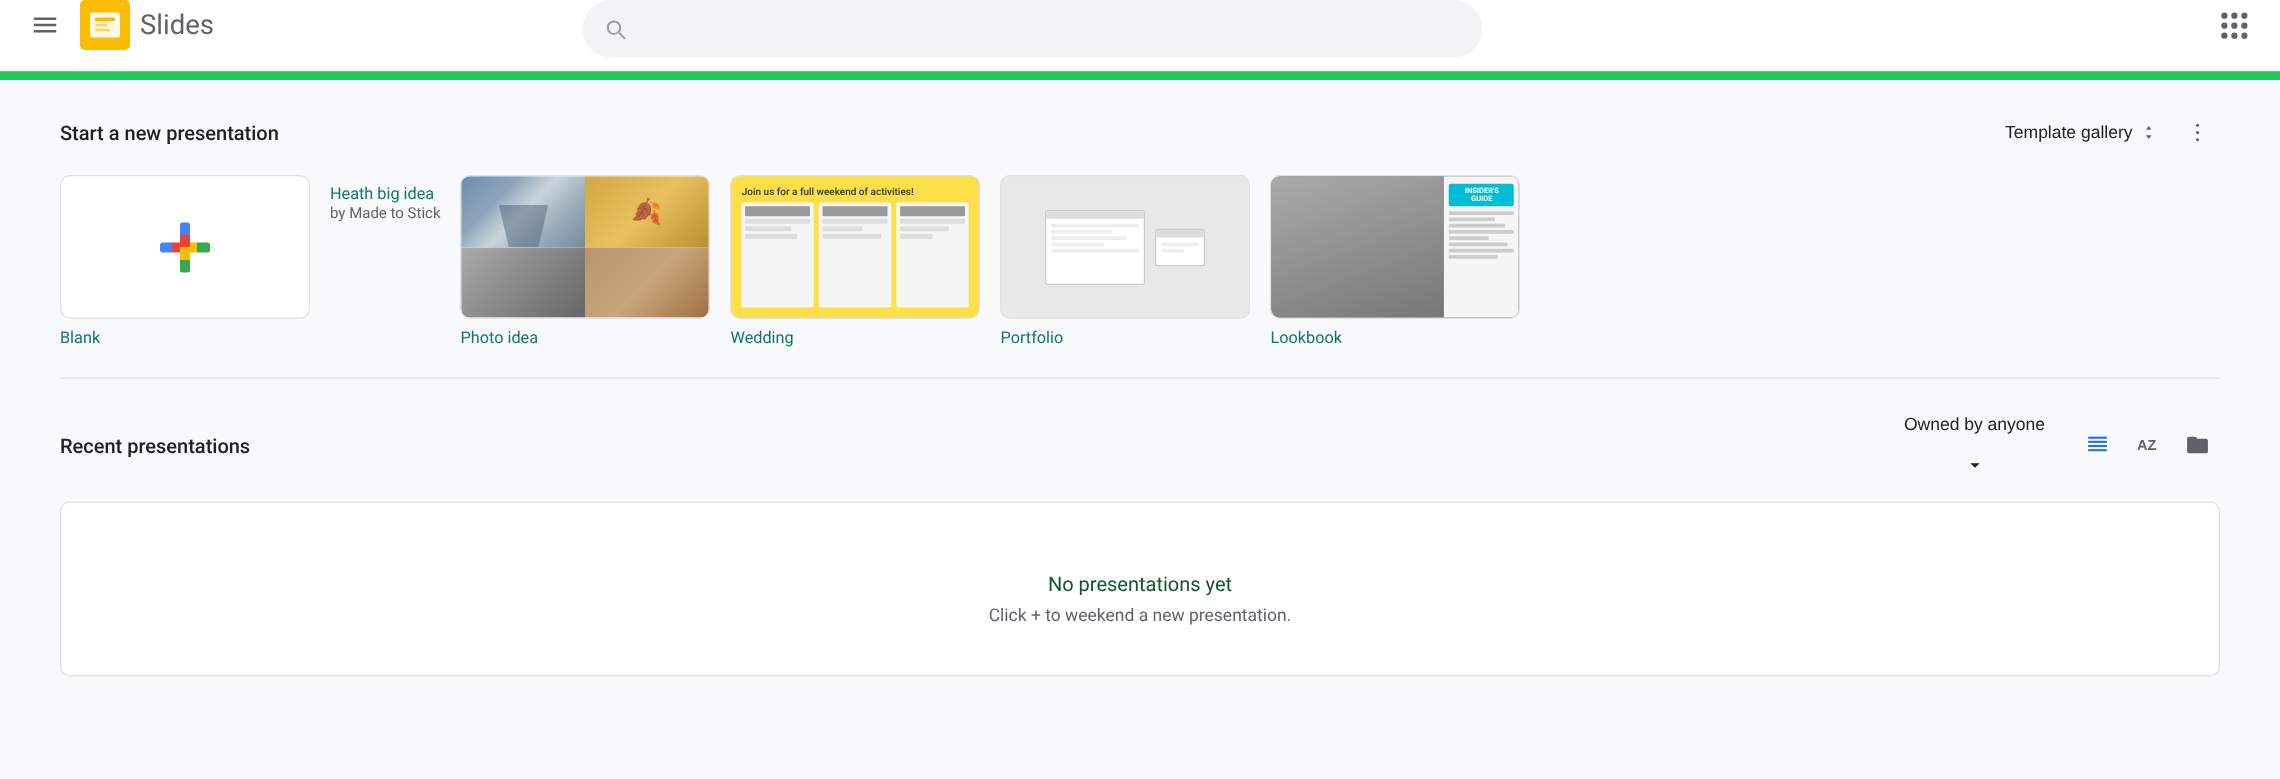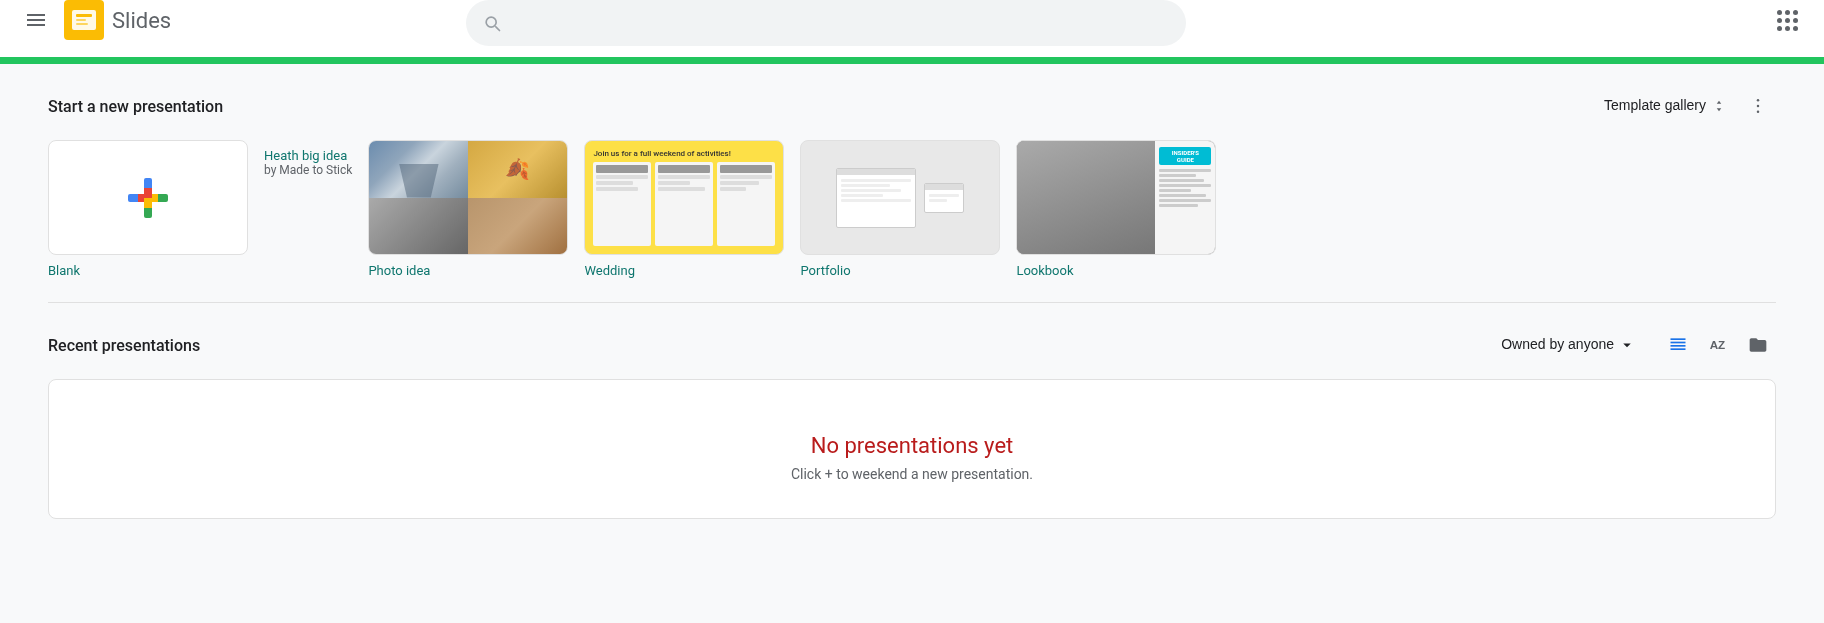--- a/index.html
+++ b/index.html
@@ -360,27 +360,28 @@
     .recent-title {
       font-size: 16px;
       font-weight: 500;
     }
     .recent-controls {
       display: flex;
       align-items: center;
       gap: 16px;
     }
     .owned-by-btn {
-      display: flex; gap: 4px;
+      display: flex; align-items: center; gap: 16px;
       border: none; background: none;
       cursor: pointer;
       font-size: 14px;
       color: #202124;
       padding: 4px 8px;
       border-radius: 4px;
+      flex-direction: column;
     }
     .view-icons {
       display: flex; gap: 4px;
     }
     .view-btn {
       width: 36px; height: 36px;
       border-radius: 50%;
       border: none; background: none;
       cursor: pointer;
       display: flex; align-items: center; justify-content: center;
@@ -393,22 +394,22 @@
     .empty-state {
       display: flex; flex-direction: column;
       align-items: center; justify-content: center;
       padding: 40px 0 24px;
       background: #fff;
       border-radius: 8px;
       border: 1px solid #e0e0e0;
       min-height: 140px;
     }
     .empty-title {
-      font-size: 22px;
-      color: #b91c1c;
+      font-size: 16px;
+      color: #14532d;
       margin-bottom: 8px;
     }
     .empty-sub {
       font-size: 14px;
       color: #5f6368;
     }
   </style>
 </head>
 <body>
 

